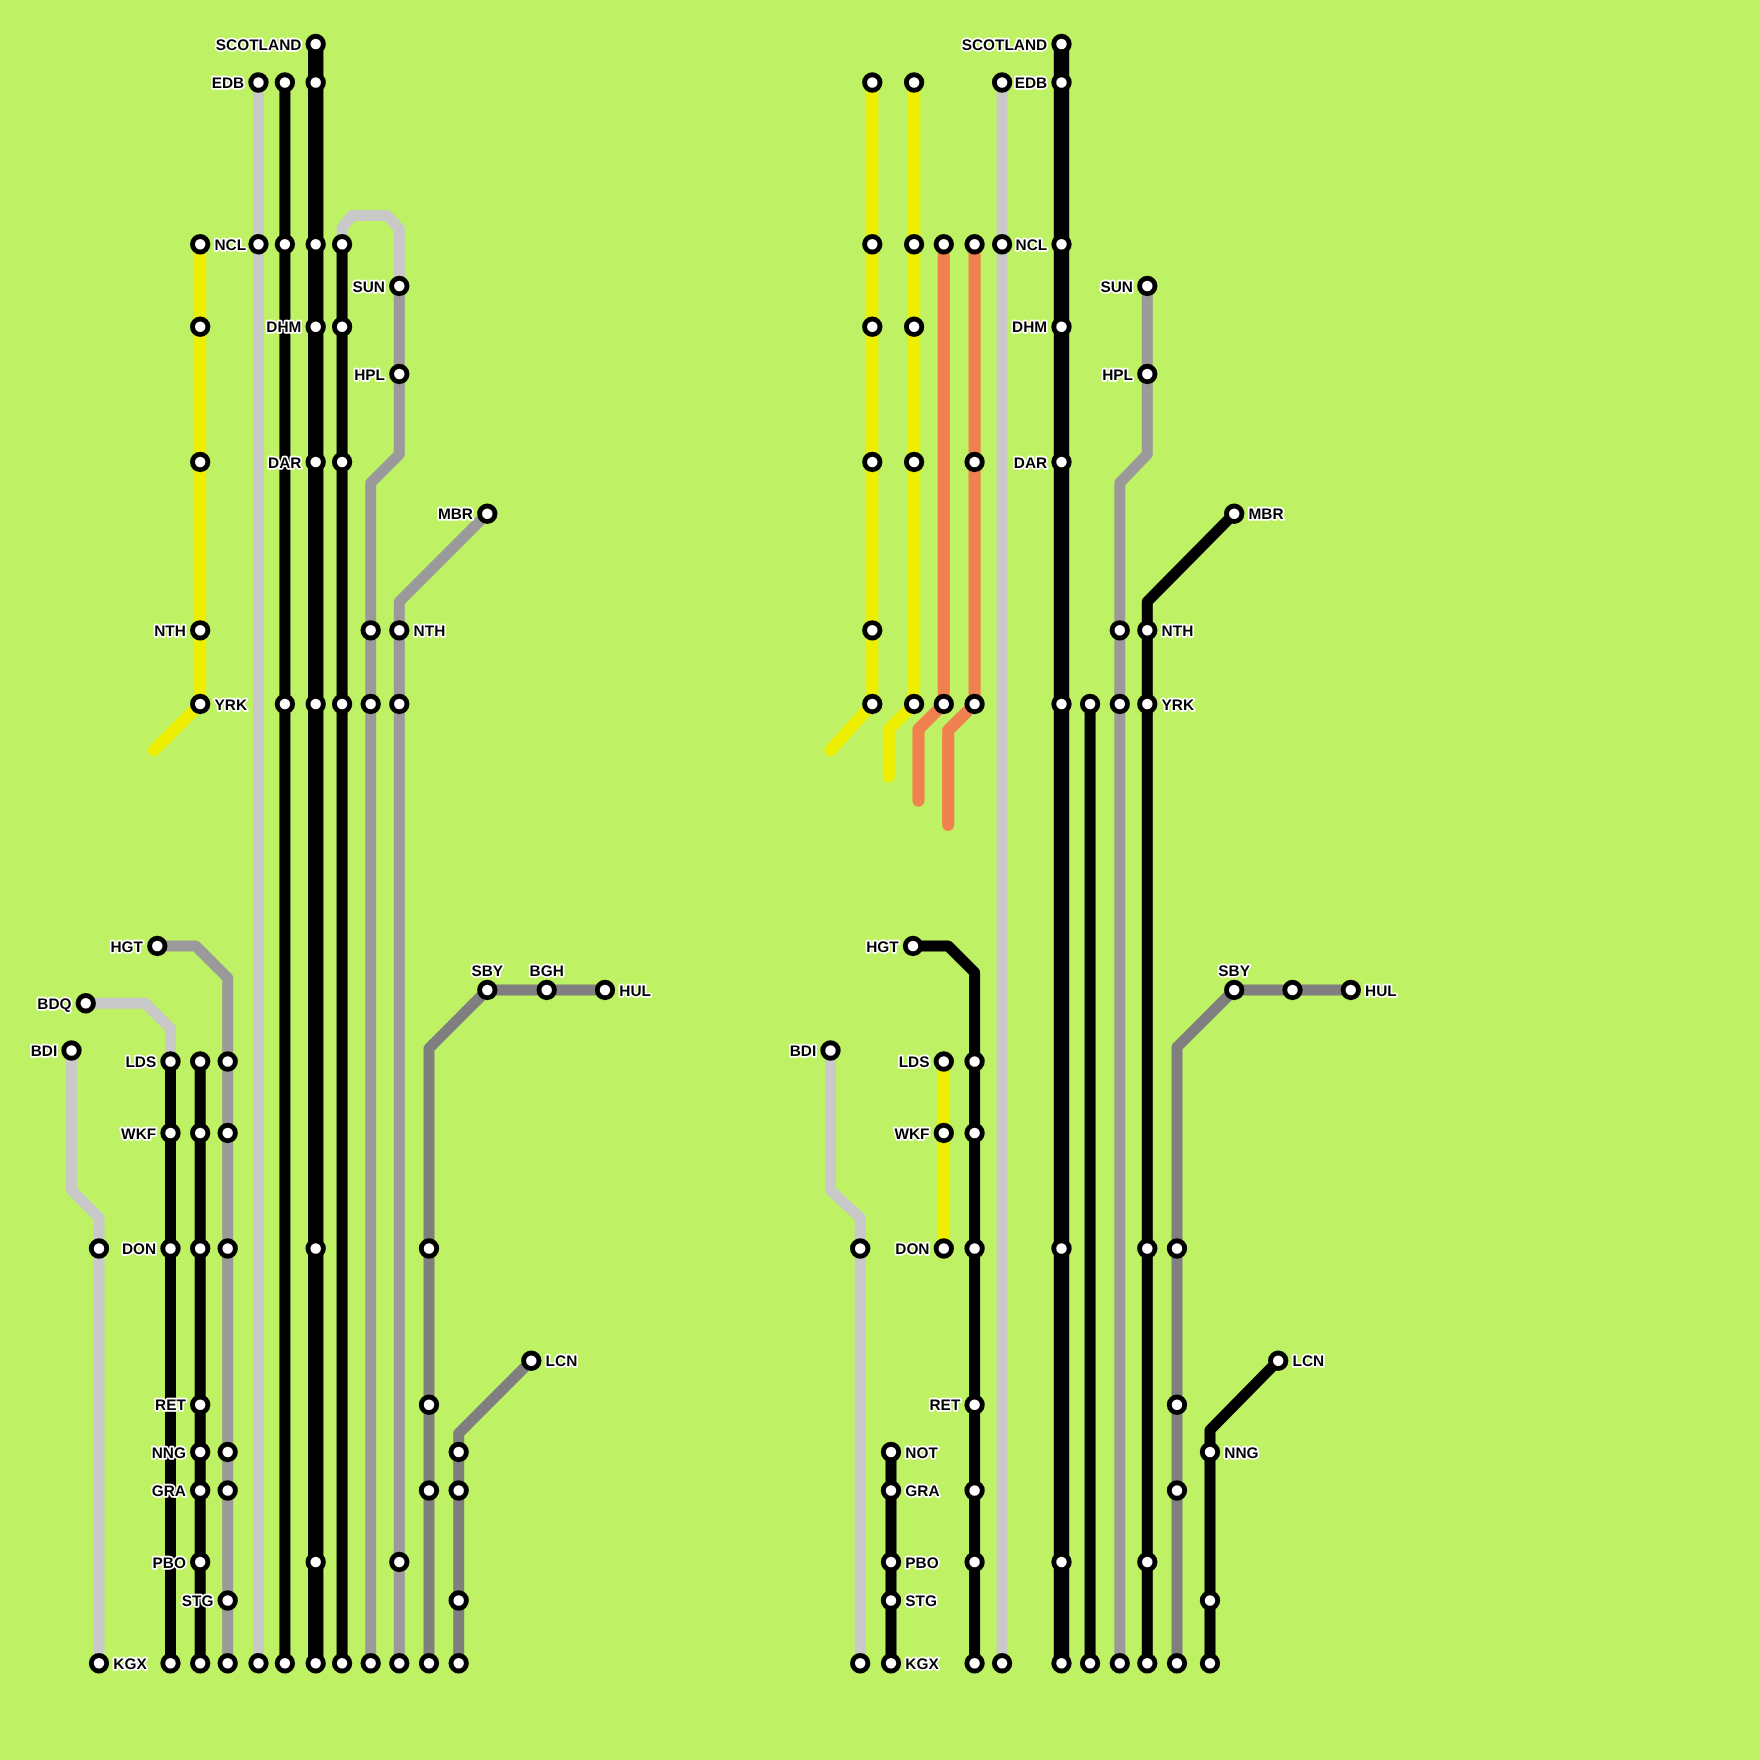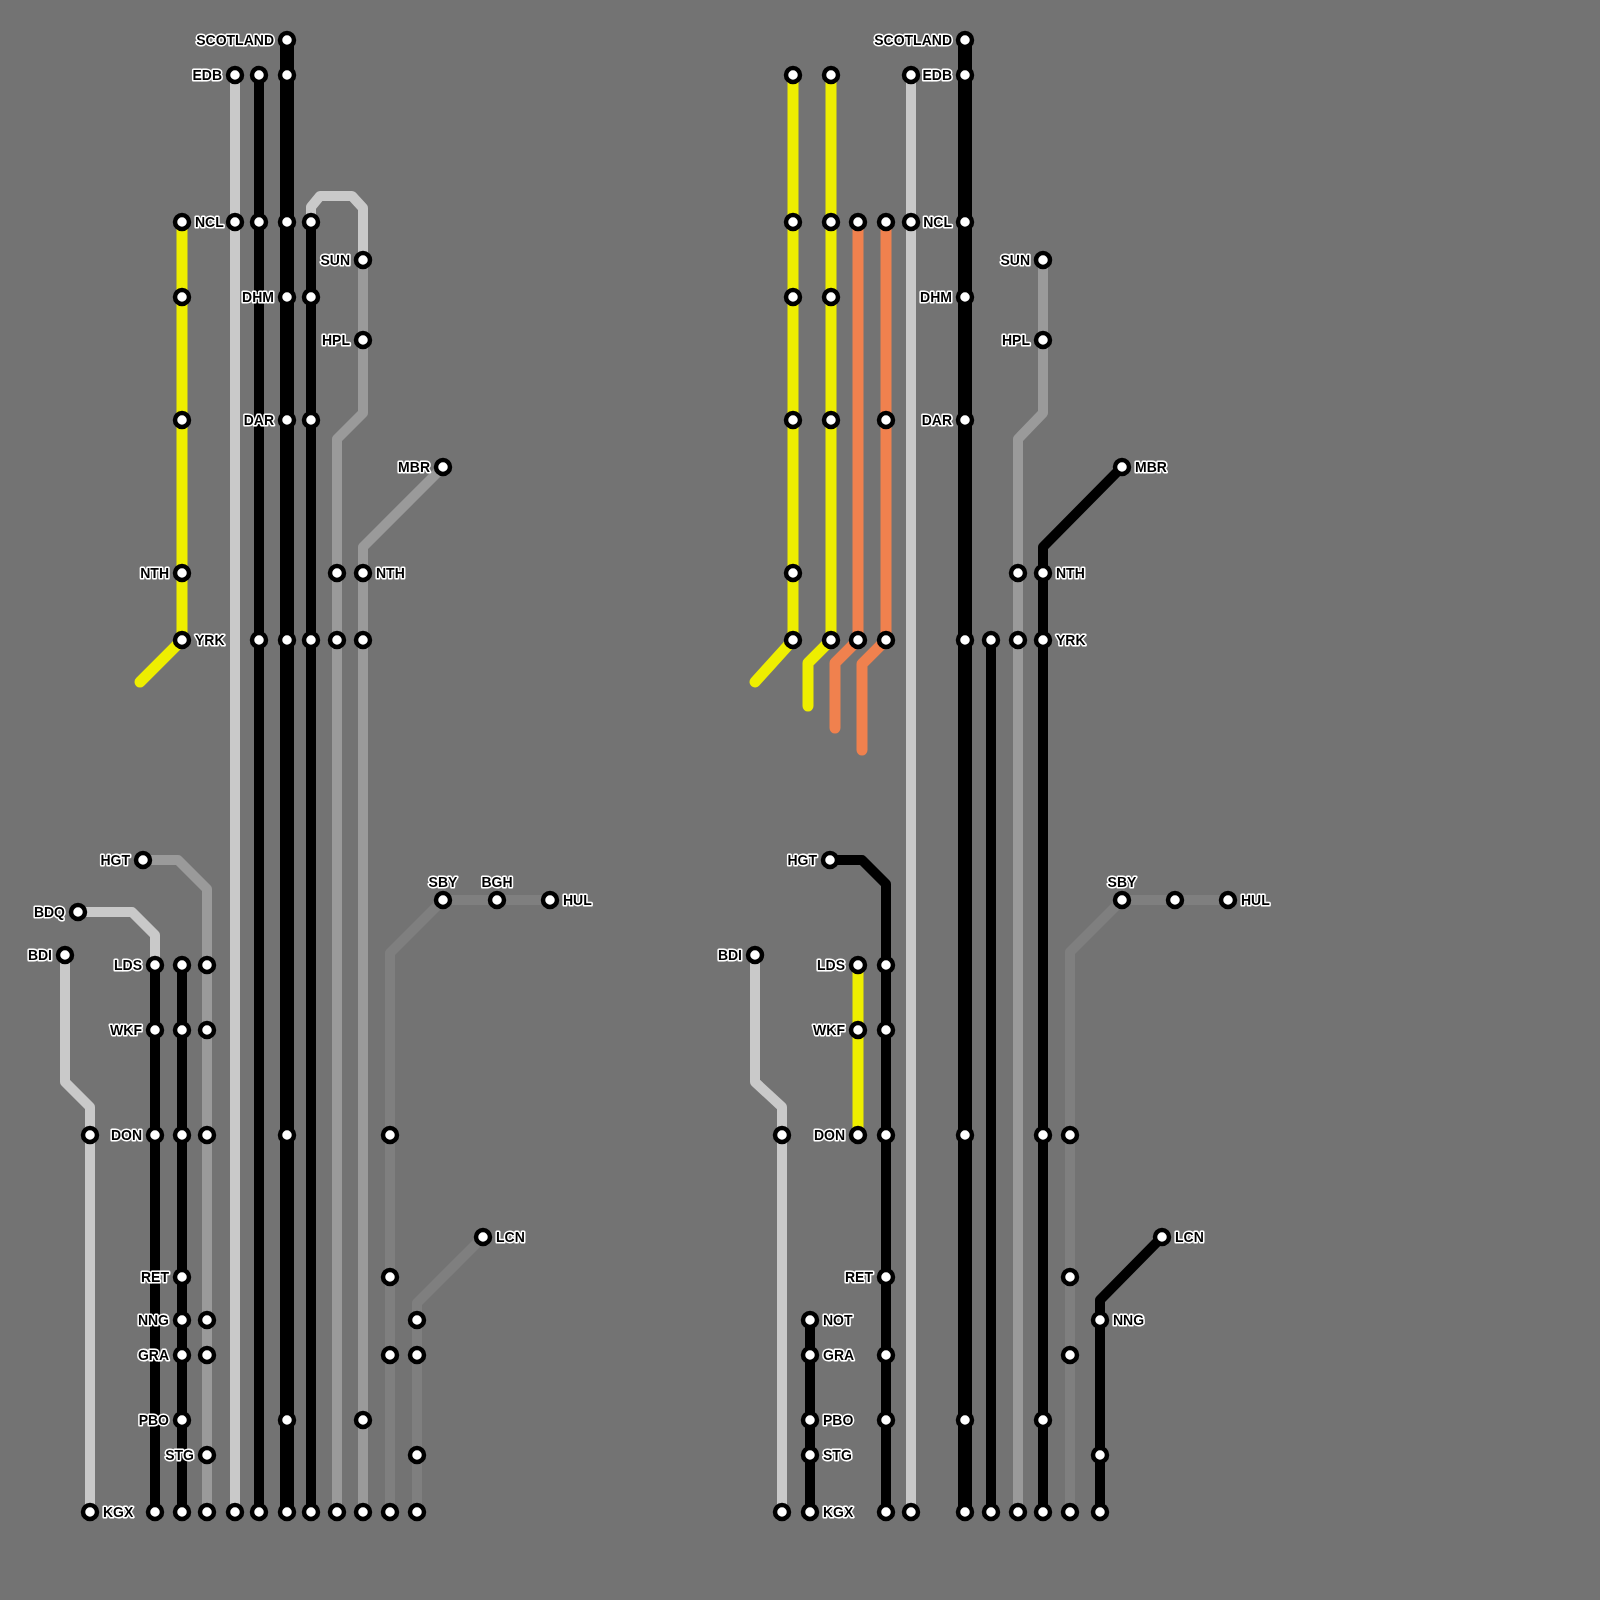--- a/index.html
+++ b/index.html
@@ -4,21 +4,21 @@
 <style>
   html, body {
     margin: 0;
     padding: 0;
     background: #ffffff;
   }
   .canvas {
     position: relative;
     width: 1600px;
     height: 1600px;
-    background: #737373;
+    background: #bef264;
     overflow: hidden;
     text-decoration: underline;
   }
   svg { display: block; }
   .station {
     fill: #ffffff;
     stroke: #000000;
     stroke-width: 4.5px;
   }
   .station-label {

